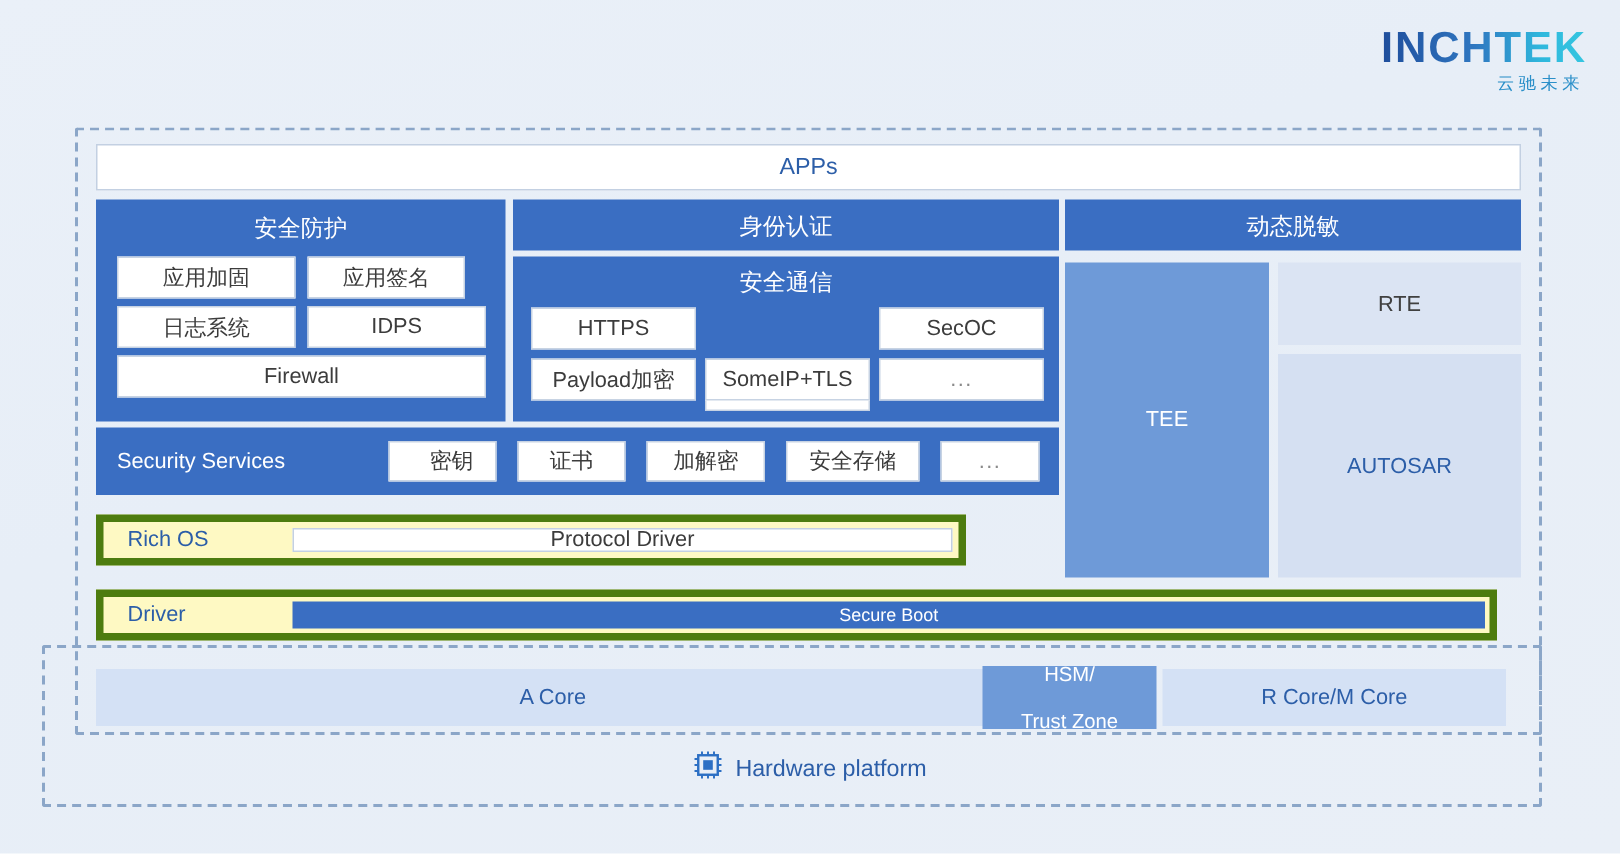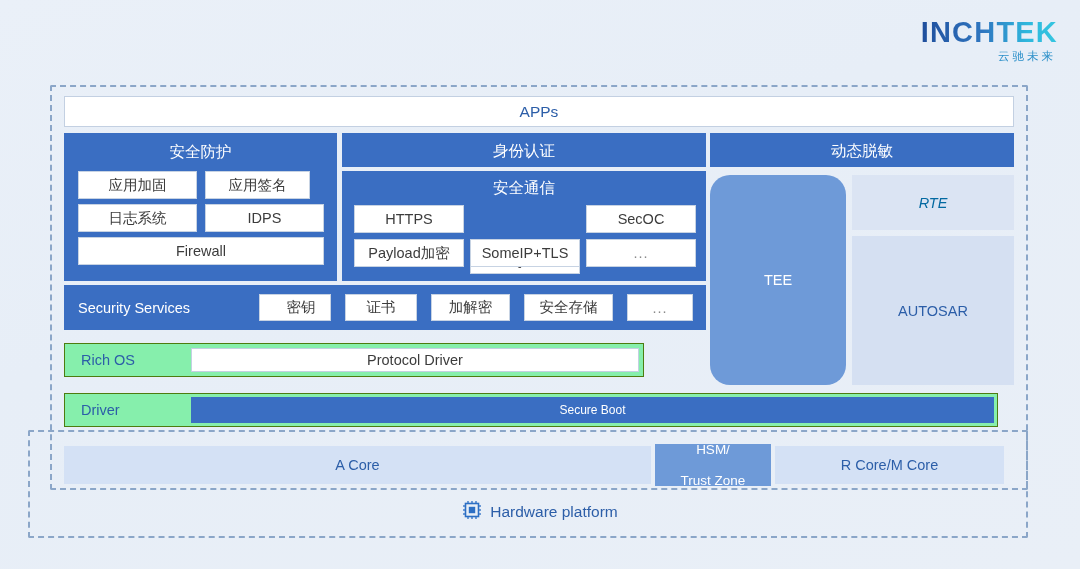--- a/index.html
+++ b/index.html
@@ -103,22 +103,22 @@
   .sec-serv-label {
     position: absolute;
     left: 14px; top: 0; height: 45px;
     display: flex; align-items: center;
     color: #ffffff; font-size: 14.5px;
   }
 
   
   .row-shell {
     position: absolute;
-    background: #86efac;
-    border: 1px solid #4d7c0f;
+    background: #fef9c3;
+    border: 5px solid #4d7c0f;
     box-sizing: border-box;
   }
   .row-label {
     position: absolute;
     left: 16px; top: 0; bottom: 0;
     display: flex; align-items: center;
     color: #2c5ea8; font-size: 14.5px;
   }
   .row-richos  { left: 64px; top: 343px; width: 580px; height: 34px; }
   .row-driver  { left: 64px; top: 393px; width: 934px; height: 34px; }
@@ -139,47 +139,47 @@
     display: flex; align-items: center; justify-content: center;
     color: #ffffff; font-size: 12px;
   }
 
   
   .tee {
     position: absolute;
     left: 710px; top: 175px; width: 136px; height: 210px;
     background: #6e9ad8;
     display: flex; align-items: center; justify-content: center;
-    color: #ffffff; font-size: 14.5px; border-radius: 20px;
+    color: #ffffff; font-size: 14.5px;
   }
   .rte {
     position: absolute;
     left: 852px; top: 175px; width: 162px; height: 55px;
     background: #dbe4f3;
     display: flex; align-items: center; justify-content: center;
-    color: #0369a1; font-size: 14.5px; font-style: italic;
+    color: #404040; font-size: 14.5px;
   }
   .autosar {
     position: absolute;
     left: 852px; top: 236px; width: 162px; height: 149px;
     background: #d5e0f2;
     display: flex; align-items: center; justify-content: center;
     color: #2c5ea8; font-size: 14.5px;
   }
 
   
   .core {
     position: absolute;
     background: #d4e1f5;
     display: flex; align-items: center; justify-content: center;
     color: #2c5ea8; font-size: 14.5px;
     text-align: center;
     line-height: 1.15;
   }
-  .core-a   { left: 64px;  top: 446px; width: 587px; height: 38px; }
+  .core-a   { left: 64px;  top: 446px; width: 587px; height: 38px; padding-left: 11px; }
   .core-hsm { left: 655px; top: 444px; width: 116px; height: 42px;
               background: #6e9ad8; color: #ffffff; font-size: 13.5px; flex-direction: column; }
   .core-rm  { left: 775px; top: 446px; width: 229px; height: 38px; }
 
   
   .hw-caption {
     position: absolute;
     left: 0; right: 0; top: 500px;
     display: flex;
     align-items: center;

